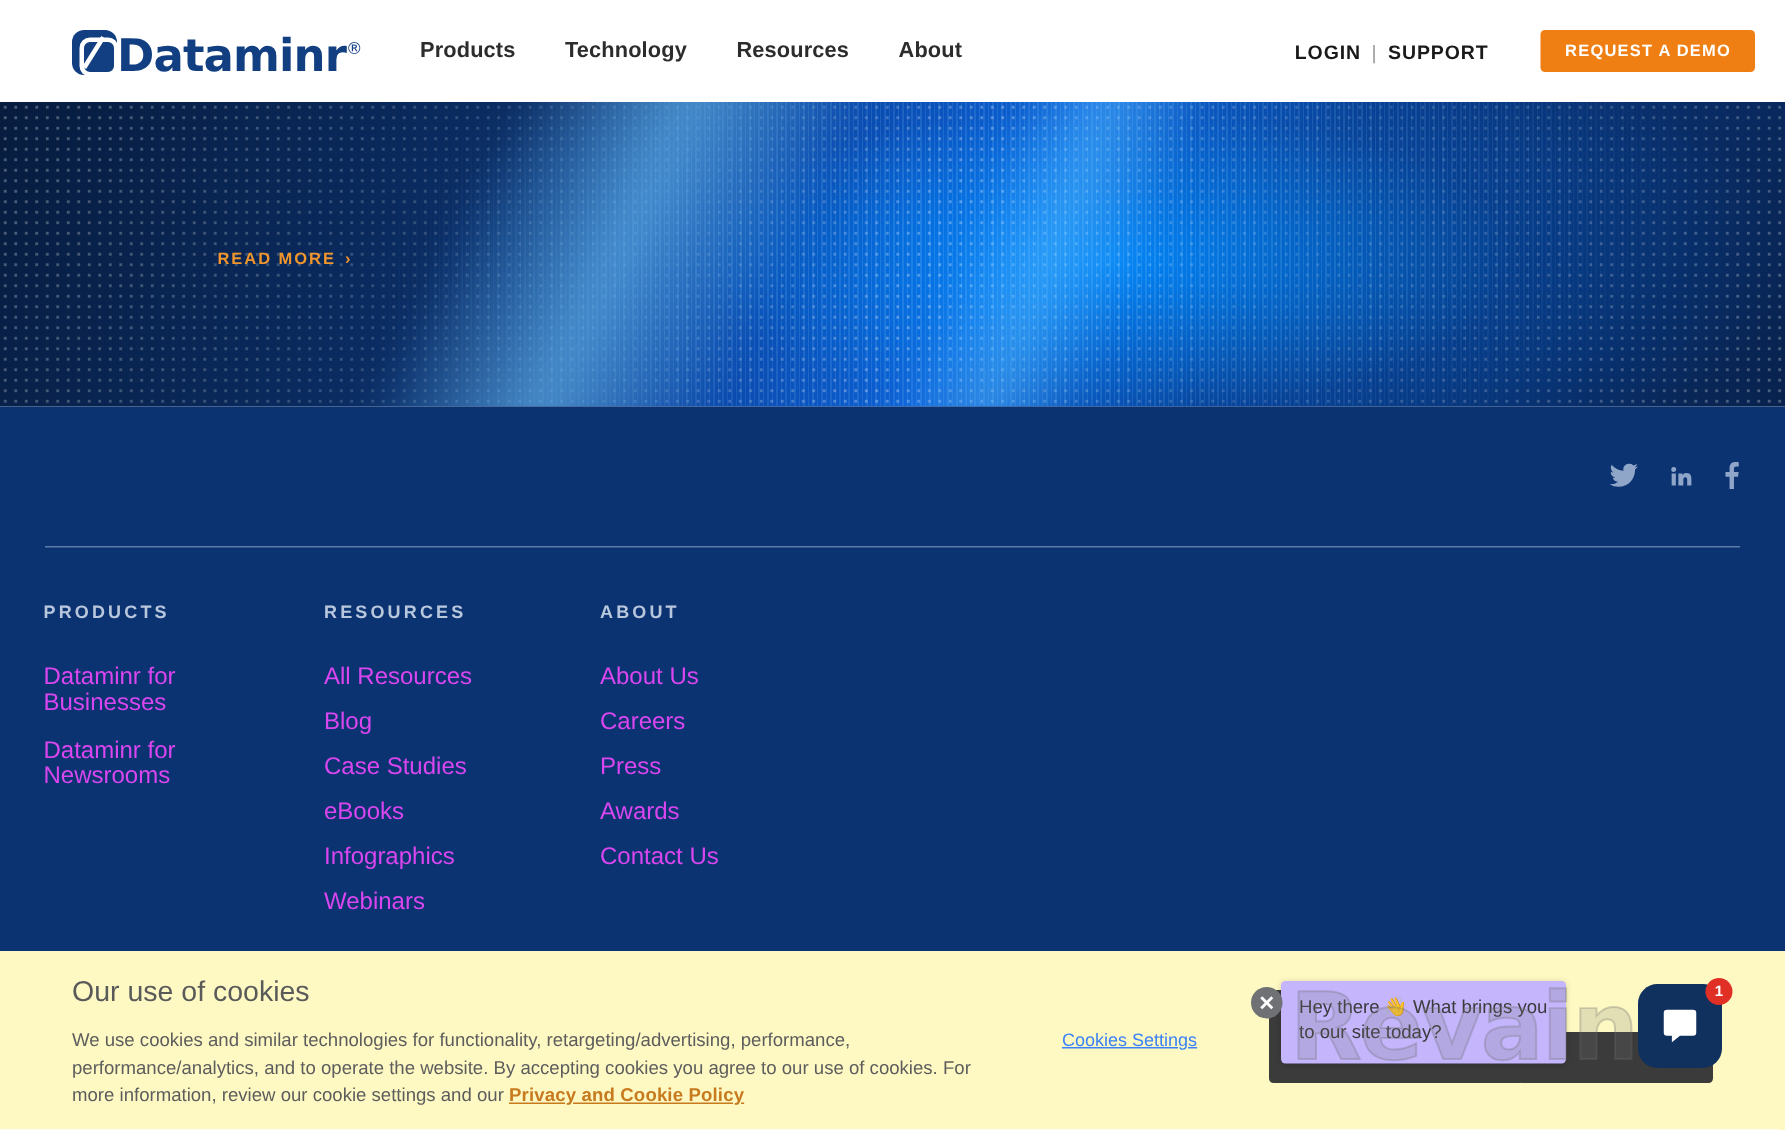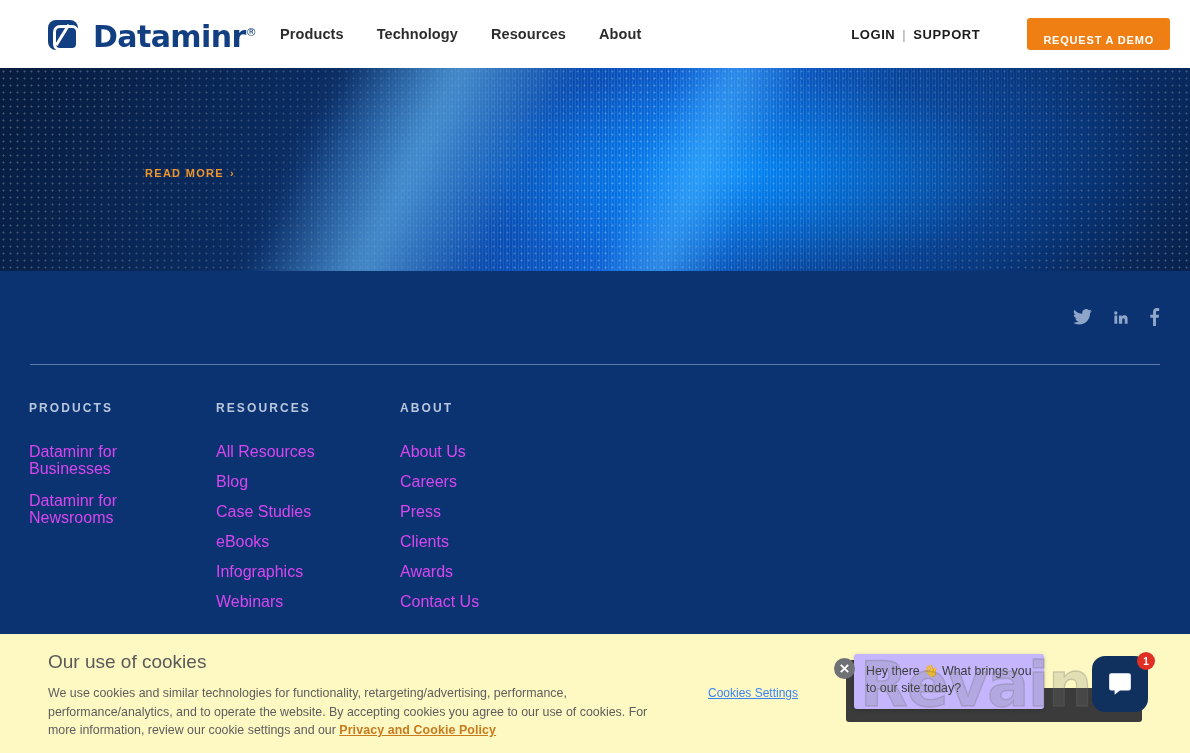--- a/index.html
+++ b/index.html
@@ -29,49 +29,49 @@
     content: ""; position: absolute; left: 5px; top: 5px;
     width: 20px; height: 20px; border-radius: 7px;
     border: 3px solid #ffffff;
   }
   .logo-mark::after {
     content: ""; position: absolute; left: 13px; top: 3px;
     width: 3px; height: 24px; background: #ffffff;
     transform: rotate(32deg);
   }
   .logo-text {
-    margin-left: 15px; font-size: 30px; font-weight: bold;
+    margin-left: 0; font-size: 30px; font-weight: bold;
     color: #123f81; letter-spacing: -0.6px; line-height: 30px;
     font-family: "DejaVu Sans", sans-serif;
   }
   .logo-reg { font-size: 11px; vertical-align: super; font-weight: normal; }
 
   .nav {
     position: absolute; left: 280px; top: 0; height: 68px;
     display: flex; align-items: center; gap: 33px;
   }
   .nav a {
     font-size: 14.5px; font-weight: bold; color: #2c2c2c;
     text-decoration: none; letter-spacing: 0.1px;
   }
   .header-right {
     position: absolute; right: 20px; top: 0; height: 68px;
     display: flex; align-items: center; gap: 0;
   }
   .login-support {
     font-size: 13px; font-weight: bold; color: #1a1a1a;
-    letter-spacing: 0.6px; margin-right: 47px; white-space: nowrap;
+    letter-spacing: 0.6px; margin-right: 35px; white-space: nowrap;
     display: flex; align-items: center; gap: 7px;
   }
   .ls-div { color: #9a9a9a; font-weight: normal; }
   .login-support span[data-name] { cursor: pointer; }
   .demo-btn {
     background: #f07f13; color: #ffffff; border: none; border-radius: 3px;
     font-size: 11px; font-weight: bold; letter-spacing: 0.8px;
-    padding: 16px 16px; height: 16px; cursor: pointer;
+    padding: 0 16px; height: 28px; cursor: pointer;
     font-family: "Liberation Sans", sans-serif;
   }
 
   
   .hero {
     position: absolute; left: 0; top: 68px; width: 1190px; height: 203px;
     overflow: hidden;
     background:
       radial-gradient(ellipse 55% 120% at 62% 52%, rgba(0,140,255,.85) 0%, rgba(0,100,220,.25) 42%, rgba(0,0,0,0) 70%),
       linear-gradient(118deg, #071c3e 0%, #0a2c62 26%, #0d47a8 46%, #0f63d8 56%, #0a3a86 70%, #08224d 100%);
@@ -298,21 +298,20 @@
           <li data-name="list-item"><a href="#" data-name="footer-link-webinars">Webinars</a></li>
         </ul>
       </div>
 
       <div class="fcol fcol-about" data-name="footer-column-about">
         <div class="fcol-title" data-name="footer-column-title-about">ABOUT</div>
         <ul data-name="footer-links-about">
           <li data-name="list-item"><a href="#" data-name="footer-link-about-us">About Us</a></li>
           <li data-name="list-item"><a href="#" data-name="footer-link-careers">Careers</a></li>
           <li data-name="list-item"><a href="#" data-name="footer-link-press">Press</a></li>
-          <li data-name="list-item"><a href="#" data-name="footer-link-clients">Clients</a></li>
           <li data-name="list-item"><a href="#" data-name="footer-link-awards">Awards</a></li>
           <li data-name="list-item"><a href="#" data-name="footer-link-contact-us">Contact Us</a></li>
         </ul>
       </div>
 
     </div>
   </footer>
 
   <div class="cookie" data-name="cookie-consent-banner">
     <div class="cookie-title" data-name="cookie-banner-title">Our use of cookies</div>

